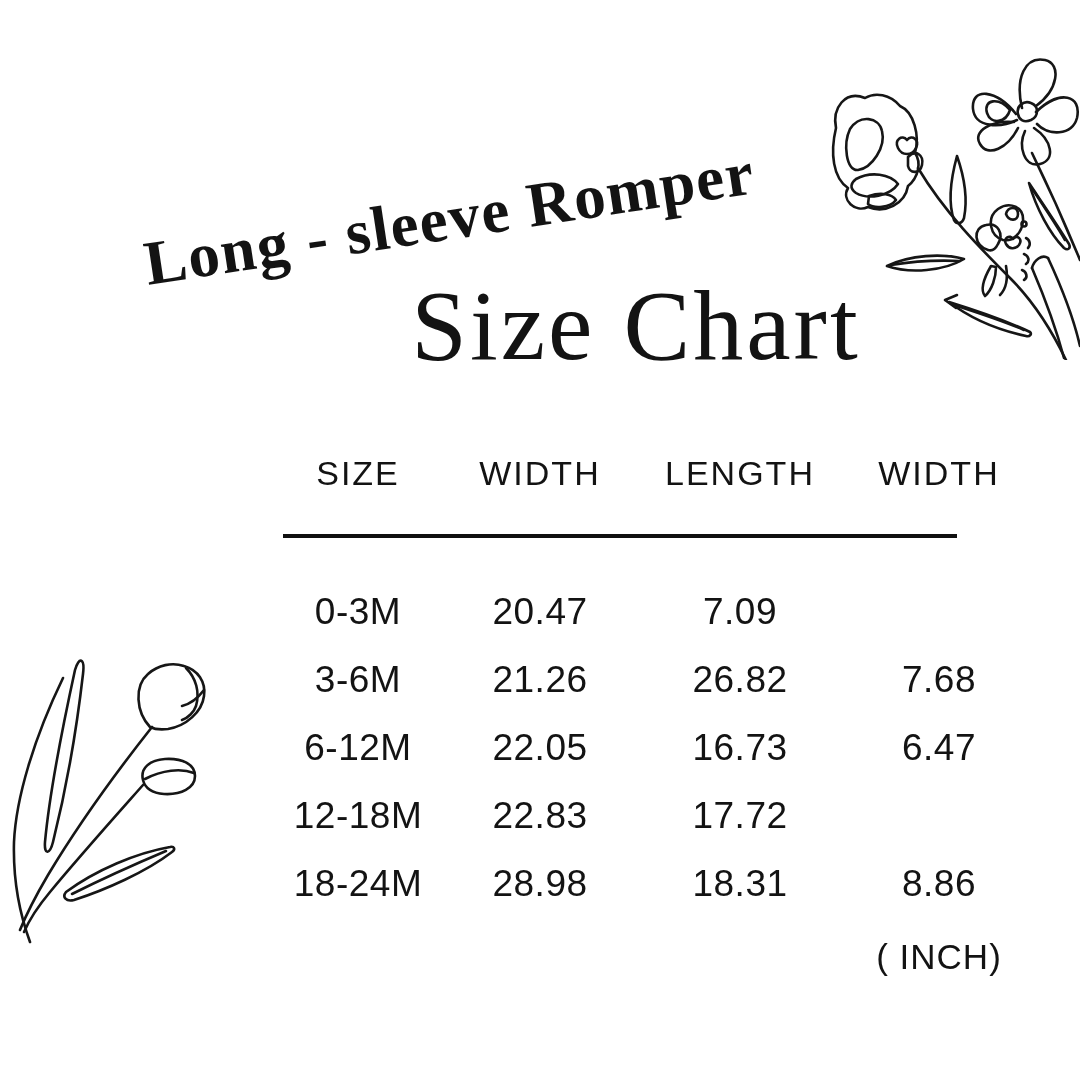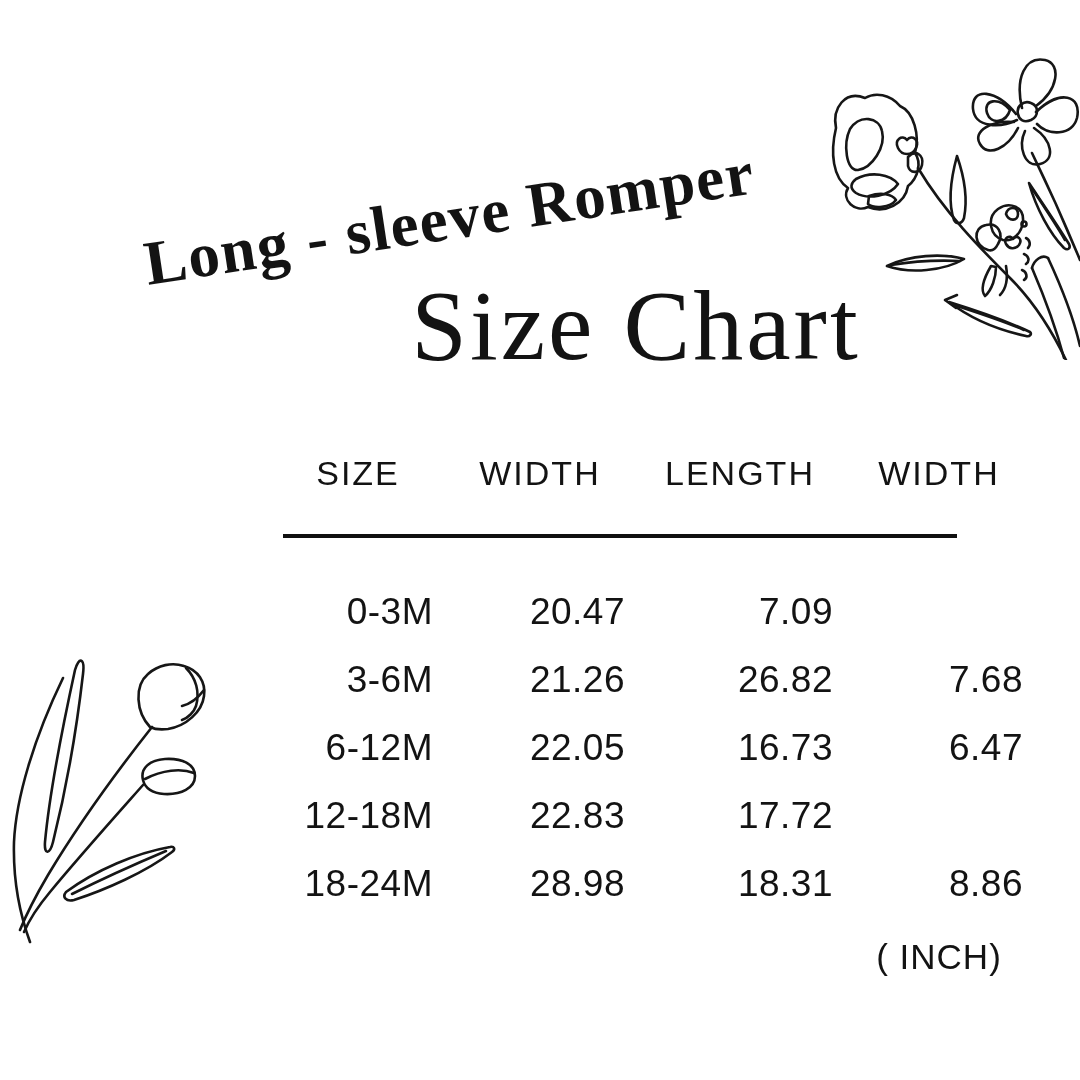--- a/index.html
+++ b/index.html
@@ -25,21 +25,21 @@
   .thead,.trow,.unit-row{
     display:grid;grid-template-columns:150px 170px 186px 168px;gap:22px;
   }
   .thead span{
     text-align:center;font-size:34px;letter-spacing:2px;
     height:60px;line-height:60px;font-weight:400;
   }
   .divider{height:0;border-top:4px solid #101010;margin-top:31px;}
   .tbody{margin-top:40px;}
   .trow{height:68px;align-items:center;}
-  .trow span{text-align:right;font-size:37px;letter-spacing:0.5px;}
+  .trow span{text-align:center;font-size:37px;letter-spacing:0.5px;}
   .unit-row{margin-top:14px;height:50px;align-items:center;}
   .unit-row span{
     grid-column:4;text-align:center;font-size:35px;letter-spacing:1px;
     white-space:nowrap;
   }
   svg.lineart path{fill:none;stroke:#161616;stroke-width:2.6;
     stroke-linecap:round;stroke-linejoin:round;}
 </style>
 </head>
 <body>

